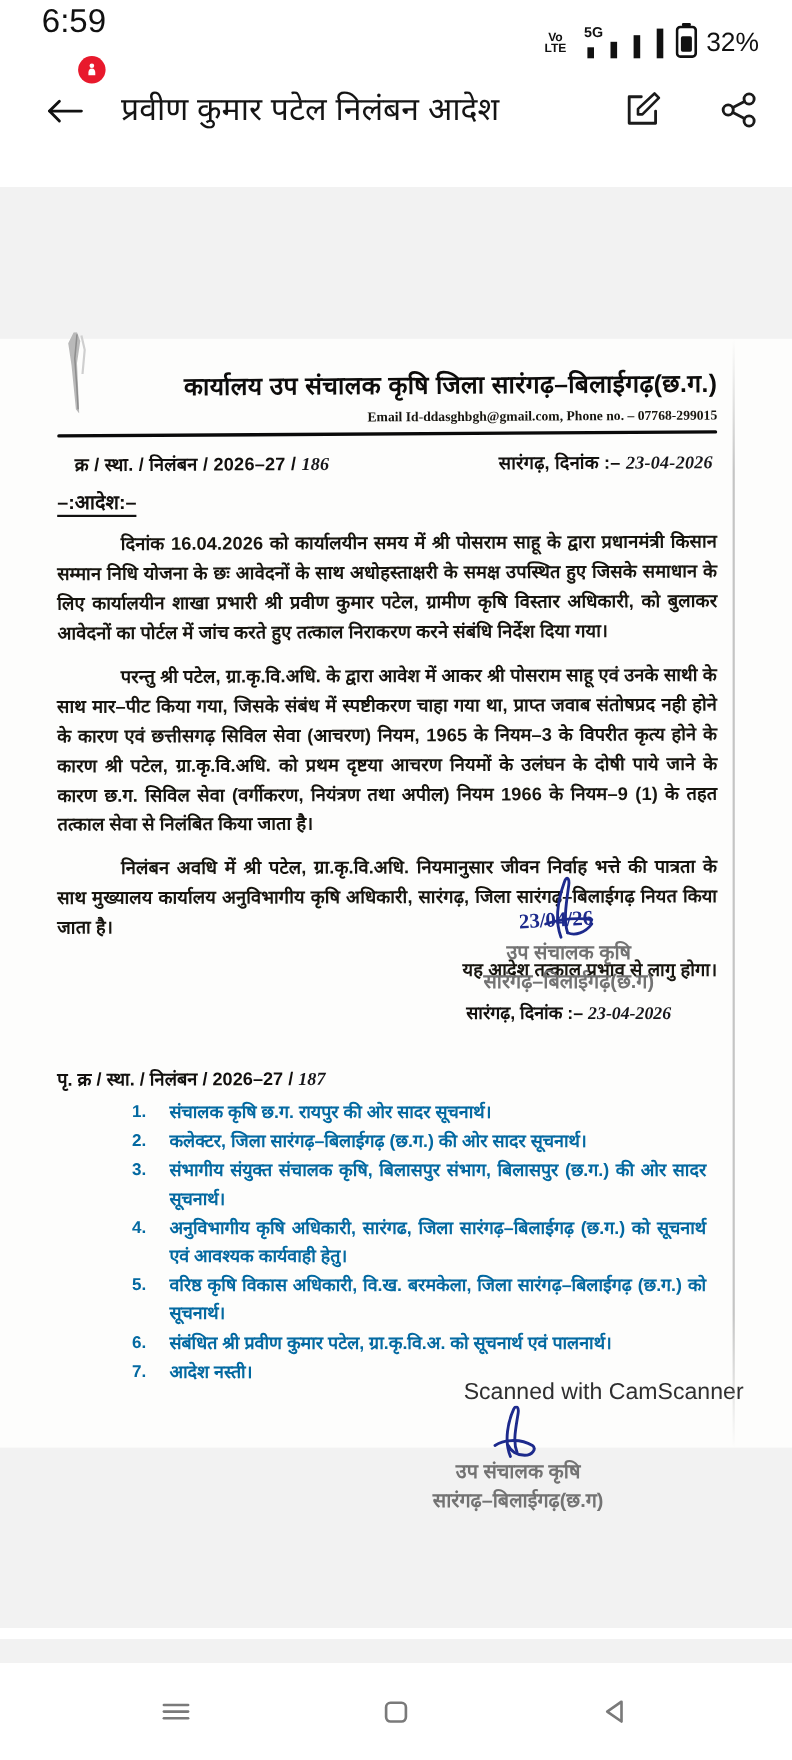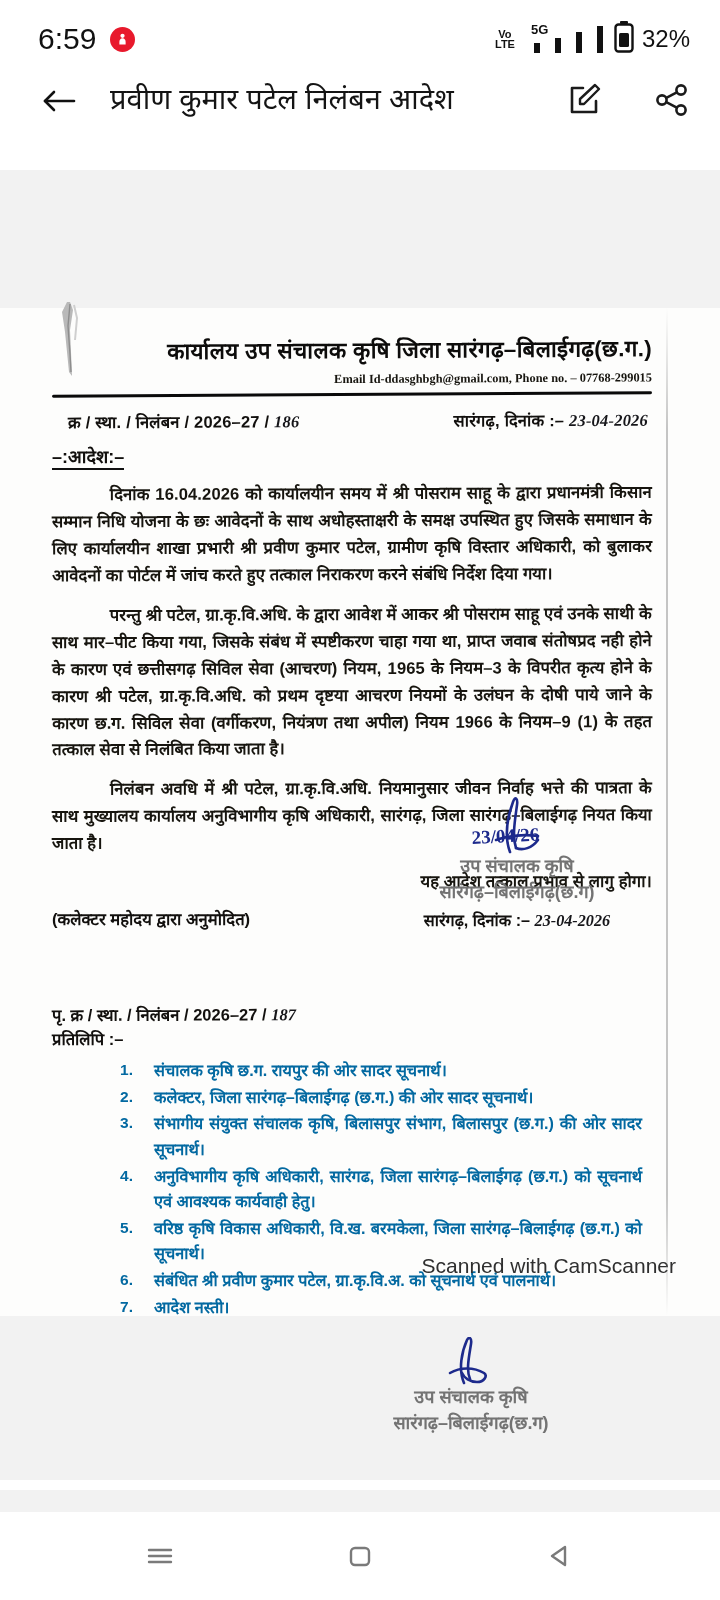--- a/index.html
+++ b/index.html
@@ -13,21 +13,21 @@
 
   
   .statusbar{
     height:78px;
     background:#ffffff;
     display:flex;
     align-items:center;
     justify-content:space-between;
     padding:0 30px 0 38px;
   }
-  .sb-left{ display:flex; align-items:center; gap:14px; }
+  .sb-left{ display:flex; align-items:flex-end; gap:14px;flex-direction:column; }
   .sb-time{
     font-size:30px;
     font-weight:400;
     color:#111;
     letter-spacing:0px;
     font-family:"Liberation Sans", sans-serif;
   }
   .sb-badge{
     width:25px; height:25px;
     border-radius:50%;
@@ -383,21 +383,20 @@
 
       <div class="order-title">
         <span>–:आदेश:–</span>
       </div>
 
       <p class="para p1">दिनांक 16.04.2026 को कार्यालयीन समय में श्री पोसराम साहू के द्वारा प्रधानमंत्री किसान सम्मान निधि योजना के छः आवेदनों के साथ अधोहस्ताक्षरी के समक्ष उपस्थित हुए जिसके समाधान के लिए कार्यालयीन शाखा प्रभारी श्री प्रवीण कुमार पटेल, ग्रामीण कृषि विस्तार अधिकारी, को बुलाकर आवेदनों का पोर्टल में जांच करते हुए तत्काल निराकरण करने संबंधि निर्देश दिया गया।</p>
       <p class="para p2">परन्तु श्री पटेल, ग्रा.कृ.वि.अधि. के द्वारा आवेश में आकर श्री पोसराम साहू एवं उनके साथी के साथ मार–पीट किया गया, जिसके संबंध में स्पष्टीकरण चाहा गया था, प्राप्त जवाब संतोषप्रद नही होने के कारण एवं छत्तीसगढ़ सिविल सेवा (आचरण) नियम, 1965 के नियम–3 के विपरीत कृत्य होने के कारण श्री पटेल, ग्रा.कृ.वि.अधि. को प्रथम दृष्टया आचरण नियमों के उलंघन के दोषी पाये जाने के कारण छ.ग. सिविल सेवा (वर्गीकरण, नियंत्रण तथा अपील) नियम 1966 के नियम–9 (1) के तहत तत्काल सेवा से निलंबित किया जाता है।</p>
       <p class="para p3">निलंबन अवधि में श्री पटेल, ग्रा.कृ.वि.अधि. नियमानुसार जीवन निर्वाह भत्ते की पात्रता के साथ मुख्यालय कार्यालय अनुविभागीय कृषि अधिकारी, सारंगढ़, जिला सारंगढ़–बिलाईगढ़ नियत किया जाता है।</p>
       <p class="para p4">यह आदेश तत्काल प्रभाव से लागु होगा।</p>
 
-      <div class="approved">(कलेक्टर महोदय द्वारा अनुमोदित)</div>
 
       <div class="sig-block">
         <div class="sig-scribble">
           <svg width="250" height="58" viewBox="0 0 250 58" fill="none" stroke="#1d2a8c" stroke-width="2.6" stroke-linecap="round">
             <path d="M118 56 C112 40 116 20 121 6 C123 0 126 2 125 9 C123 24 120 40 124 52"></path>
             <path d="M104 44 C116 40 132 38 146 40"></path>
             <path d="M124 52 C131 55 140 52 146 44"></path>
           </svg>
           <svg style="position:absolute;left:78px;top:28px;" width="120" height="26" viewBox="0 0 120 26">
             <text x="2" y="20" font-family="Liberation Serif, serif" font-size="19" font-weight="700" fill="#1d2a8c" transform="rotate(-3 2 20)">23/04/26</text>
@@ -412,21 +411,20 @@
           <span class="hand">23-04-2026</span>
         </div>
       </div>
 
       <div class="copy-ref">
         <span>
           <span>पृ. क्र / स्था. / निलंबन / 2026–27 /</span>
           <span class="hand">187</span>
         </span>
       </div>
-      <div class="copy-label">प्रतिलिपि :–</div>
 
       <ul class="copy-list">
         <li>संचालक कृषि छ.ग. रायपुर की ओर सादर सूचनार्थ।</li>
         <li>कलेक्टर, जिला सारंगढ़–बिलाईगढ़ (छ.ग.) की ओर सादर सूचनार्थ।</li>
         <li>संभागीय संयुक्त संचालक कृषि, बिलासपुर संभाग, बिलासपुर (छ.ग.) की ओर सादर सूचनार्थ।</li>
         <li>अनुविभागीय कृषि अधिकारी, सारंगढ, जिला सारंगढ़–बिलाईगढ़ (छ.ग.) को सूचनार्थ एवं आवश्यक कार्यवाही हेतु।</li>
         <li>वरिष्ठ कृषि विकास अधिकारी, वि.ख. बरमकेला, जिला सारंगढ़–बिलाईगढ़ (छ.ग.) को सूचनार्थ।</li>
         <li>संबंधित श्री प्रवीण कुमार पटेल, ग्रा.कृ.वि.अ. को सूचनार्थ एवं पालनार्थ।</li>
         <li>आदेश नस्ती।</li>
       </ul>

